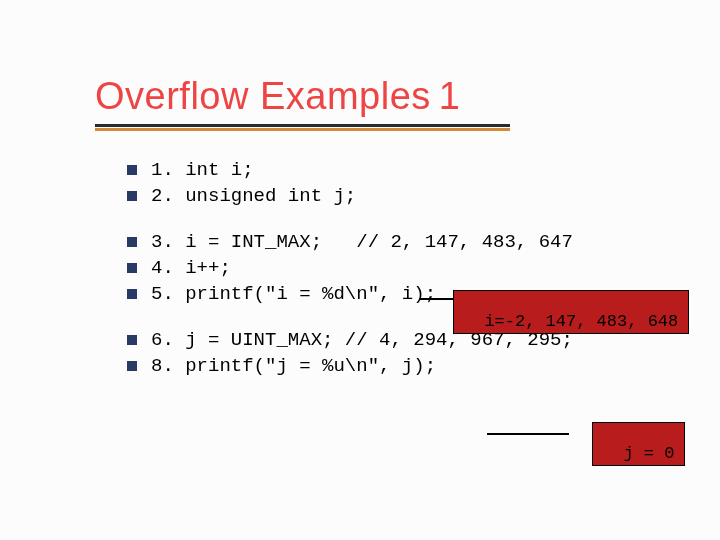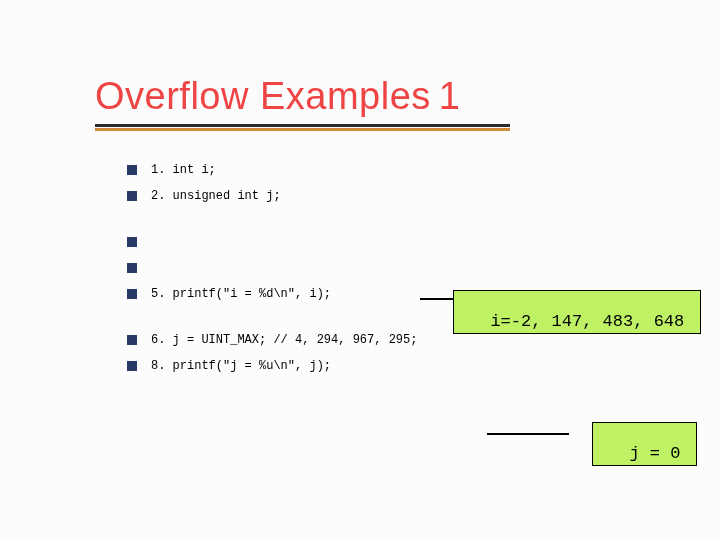--- a/index.html
+++ b/index.html
@@ -52,32 +52,32 @@
     }
     .bullet {
       width: 10px;
       height: 10px;
       background: #2a3a66;
       margin-right: 14px;
       flex-shrink: 0;
     }
     .code {
       font-family: "Courier New", monospace;
-      font-size: 12px;
+      font-size: 19px;
       color: #000;
       white-space: pre;
       font-weight: normal;
     }
     .callout {
       position: absolute;
       border: 1.5px solid #000;
-      background: #bef264;
+      background: #b91c1c;
       font-family: "Courier New", monospace;
       font-size: 17px;
-      padding: 2px 16px;
+      padding: 2px 10px;
       white-space: pre;
     }
     .callout-1 {
       top: 290px;
       left: 453px;
     }
     .callout-2 {
       top: 422px;
       left: 592px;
     }
@@ -118,23 +118,25 @@
       </div>
       <div class="line">
         <span class="bullet"></span>
         <span class="code">2. unsigned int j;</span>
       </div>
     </div>
 
     <div class="group">
       <div class="line">
         <span class="bullet"></span>
+        <span class="code">3. i = INT_MAX;   // 2, 147, 483, 647</span>
       </div>
       <div class="line">
         <span class="bullet"></span>
+        <span class="code">4. i++;</span>
       </div>
       <div class="line">
         <span class="bullet"></span>
         <span class="code">5. printf("i = %d\n", i);</span>
       </div>
     </div>
 
     <div class="group">
       <div class="line">
         <span class="bullet"></span>

